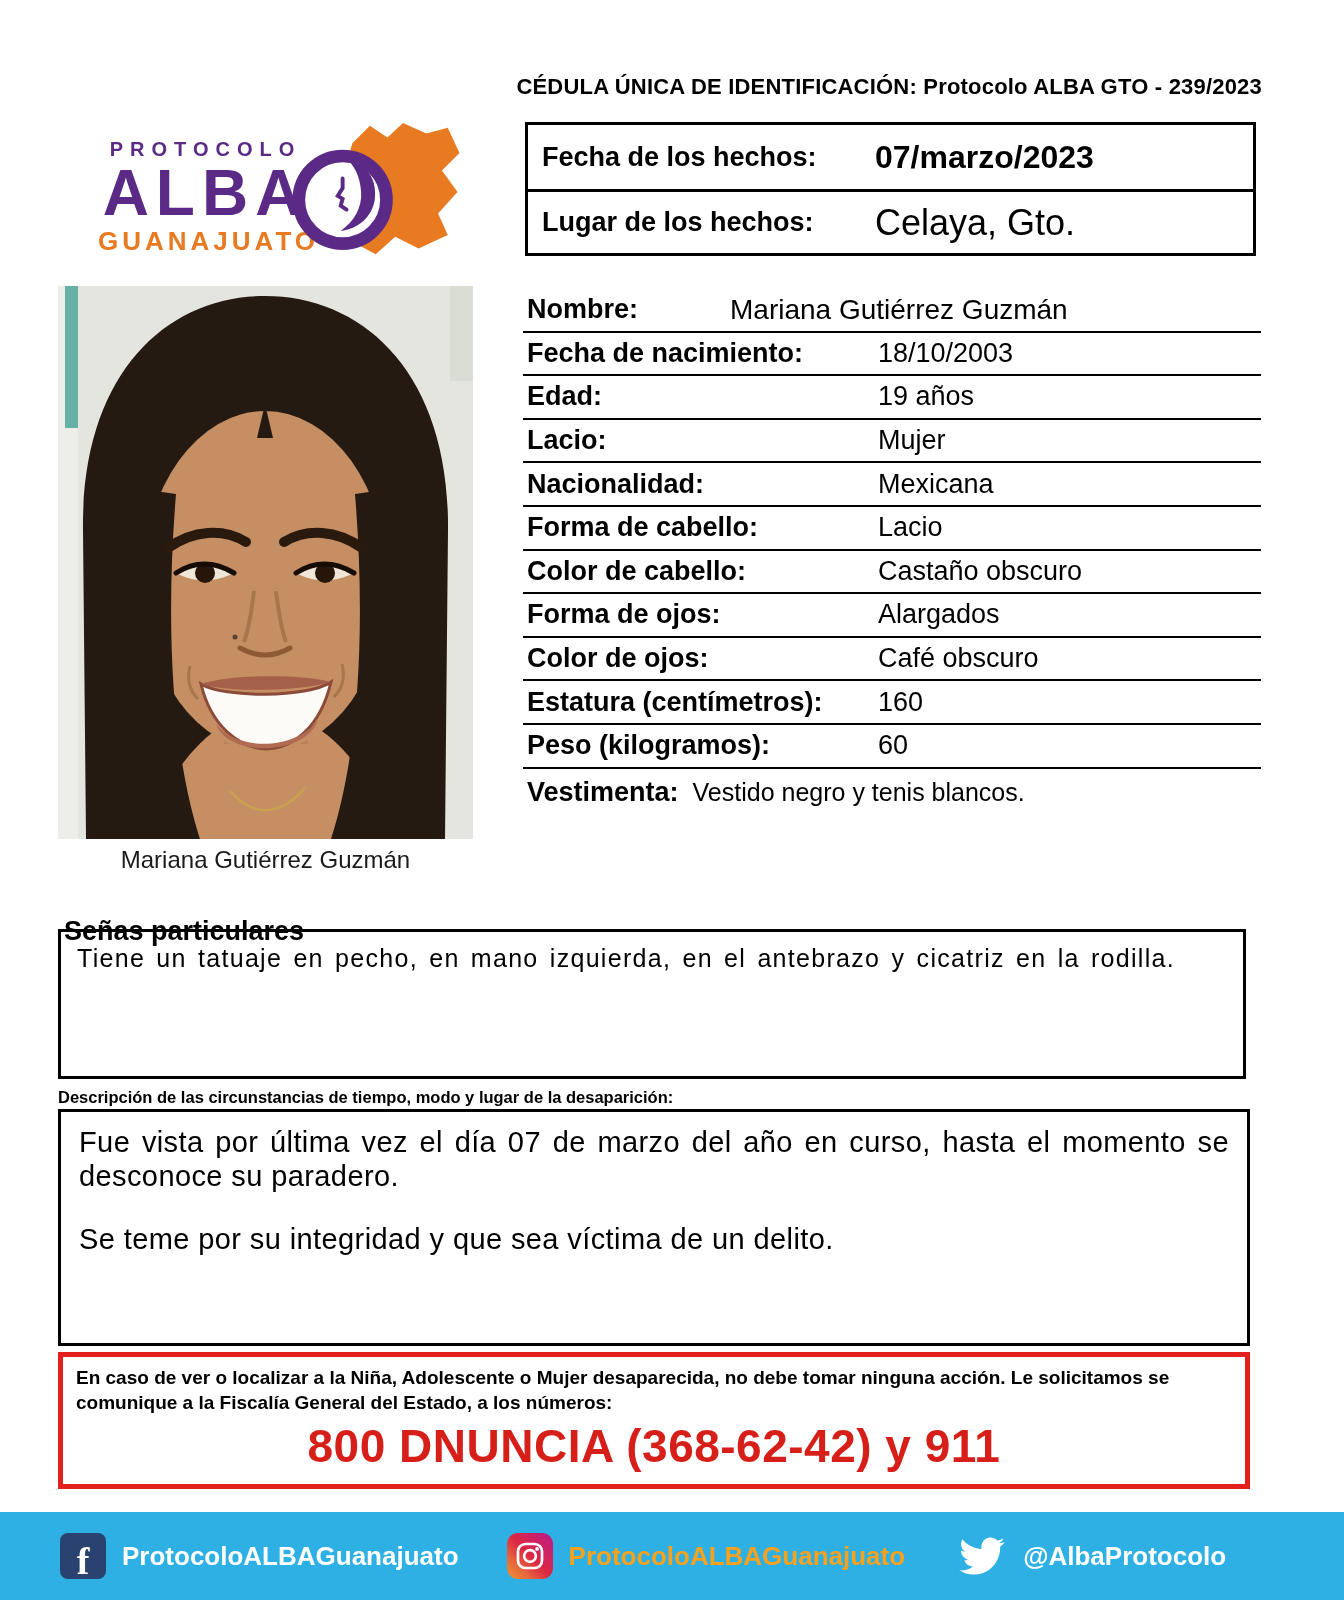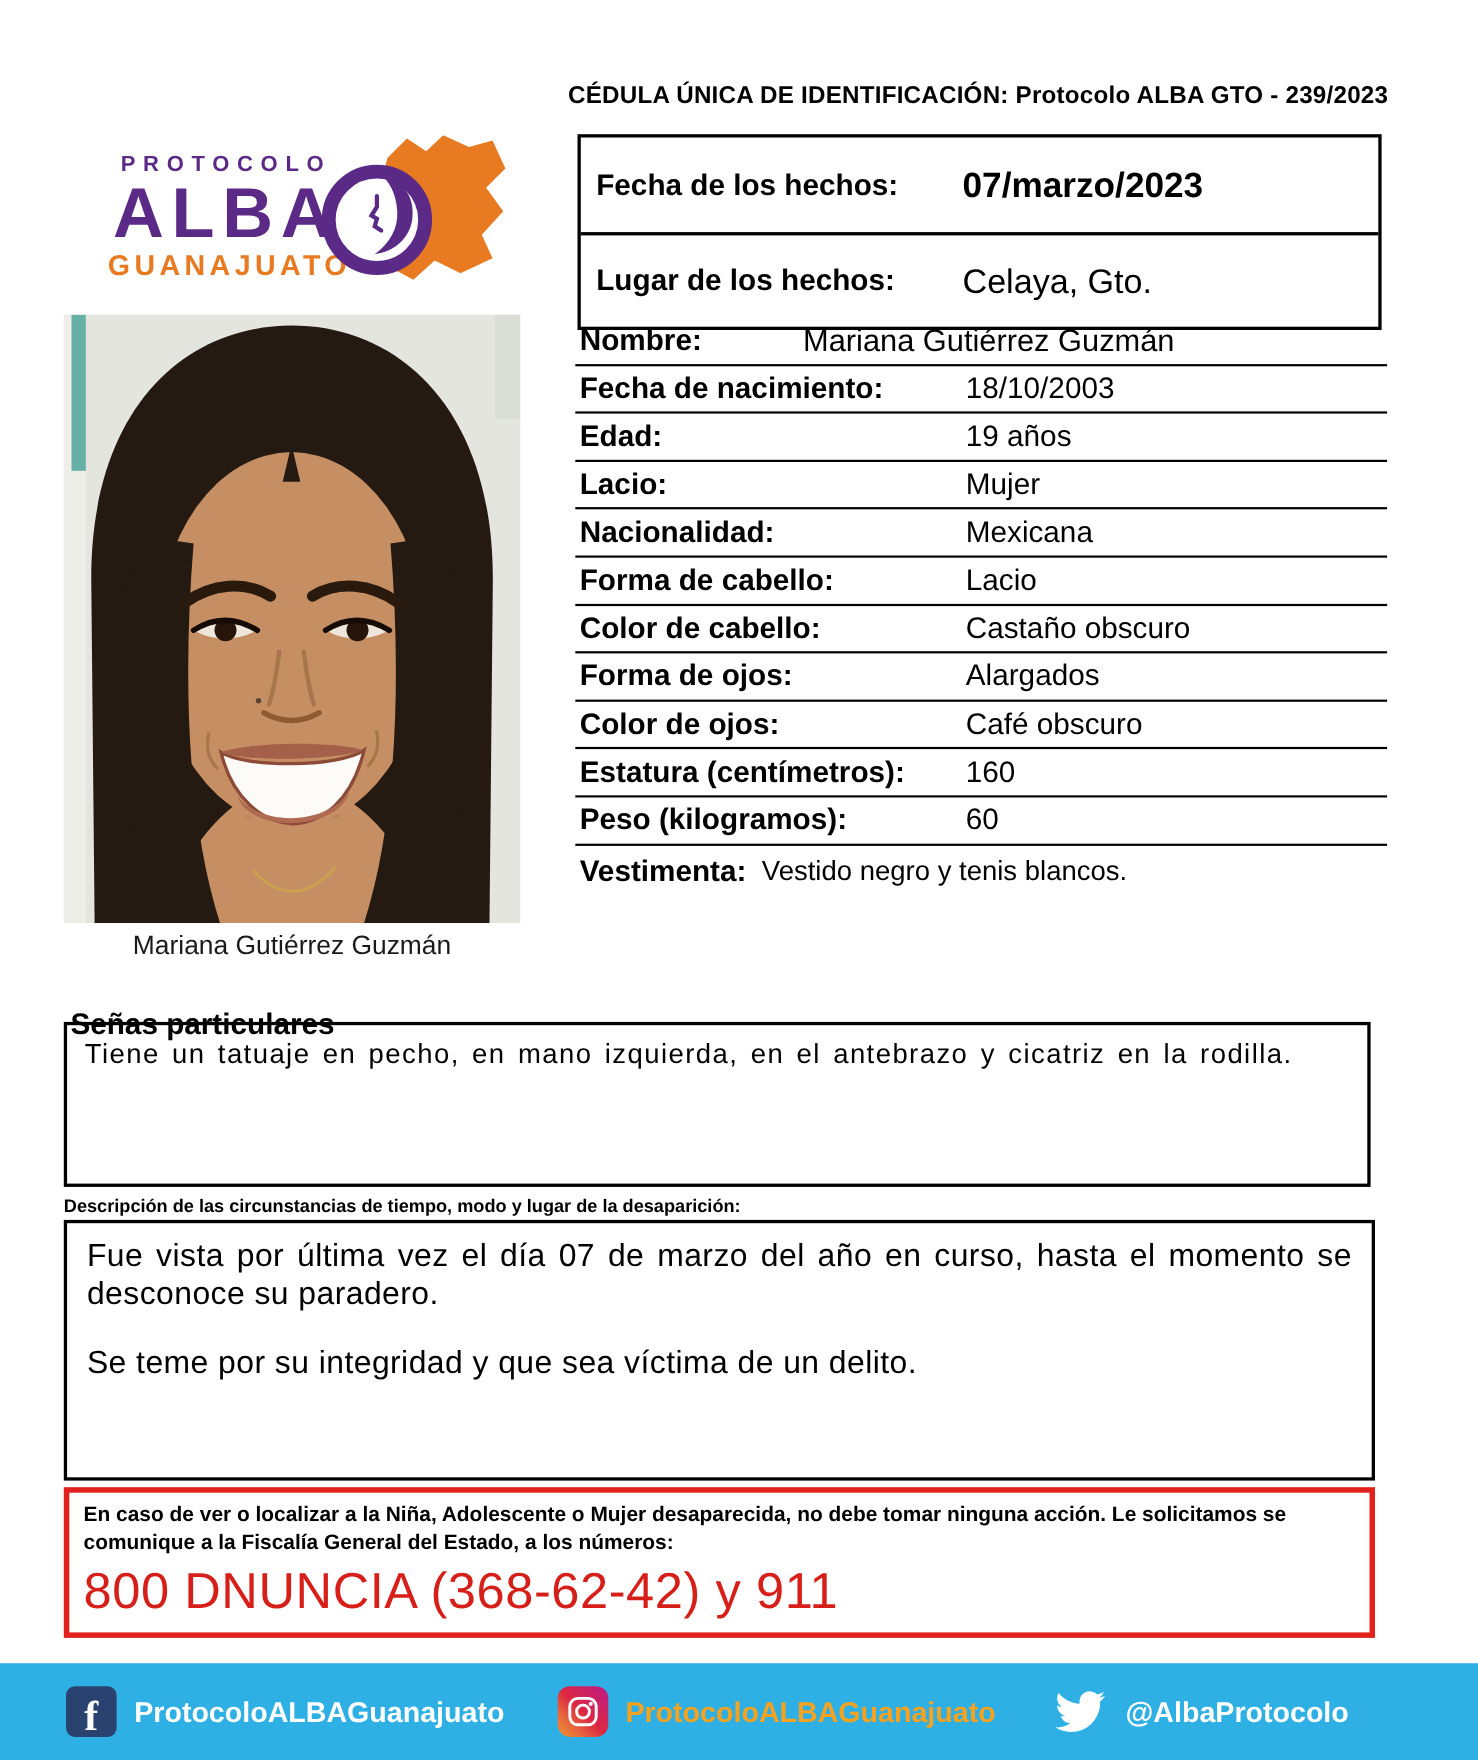--- a/index.html
+++ b/index.html
@@ -12,24 +12,24 @@
 
   
   .logo-text { position:absolute; left:98px; top:138px; width:215px; text-align:center; }
   .logo-line1 { color:#5b2a86; font-size:20px; font-weight:600; letter-spacing:7px; }
   .logo-line2 { color:#5b2a86; font-size:64px; font-weight:800; letter-spacing:7px; line-height:1.02; }
   .logo-line3 { color:#e87a22; font-size:26px; font-weight:bold; letter-spacing:4px; }
   .logo-graphic { position:absolute; left:292px; top:118px; }
 
   
   .incident-box { position:absolute; left:525px; top:122px; width:731px; border:3px solid #000; }
-  .incident-row { position:relative; height:86px; display:flex; align-items:center; }
+  .incident-row { position:relative; height:64px; display:flex; align-items:center; }
   .incident-row + .incident-row { border-top:3px solid #000; }
   .incident-label { font-weight:bold; font-size:27px; padding-left:14px; }
-  .incident-value { position:absolute; left:347px; font-size:31px; }
+  .incident-value { position:absolute; left:347px; font-size:36px; }
   .incident-value.bold { font-weight:bold; font-size:32px; }
 
   
   .photo { position:absolute; left:58px; top:286px; width:415px; height:553px; overflow:hidden; background:#e4e5df; }
   .photo-caption { position:absolute; left:58px; top:846px; width:415px; text-align:center; font-size:24px; color:#1a1a1a; }
 
   
   .fields { position:absolute; left:523px; top:289px; width:738px; }
   .frow { position:relative; height:43.6px; border-bottom:2px solid #000; display:flex; align-items:center; }
   .frow.last { border-bottom:none; height:48px; }
@@ -44,21 +44,21 @@
 
   
   .desc-heading { position:absolute; left:58px; top:1088px; font-size:16.5px; font-weight:bold; }
   .desc-box { position:absolute; left:58px; top:1109px; width:1192px; height:237px; border:3px solid #000; padding:14px 18px; font-size:29px; line-height:1.16; letter-spacing:0.4px; }
   .desc-box p.justify { text-align:justify; }
   .desc-box p + p { margin-top:30px; }
 
   
   .alert-box { position:absolute; left:58px; top:1352px; width:1192px; height:137px; border:5px solid #e2211c; padding:9px 13px; }
   .alert-text { font-size:19px; font-weight:bold; line-height:1.3; }
-  .alert-phone { margin-top:4px; text-align:left; font-size:46px; font-weight:normal; color:#d71f1a; letter-spacing:0.5px; }
+  .alert-phone { margin-top:4px; text-align:center; font-size:46px; font-weight:bold; color:#d71f1a; letter-spacing:0.5px; }
 
   
   .footer { position:absolute; left:0; top:1512px; width:1344px; height:88px; background:#2eb0e4; display:flex; align-items:center; }
   .social { display:flex; align-items:center; gap:16px; cursor:pointer; }
   .social.fb { margin-left:60px; }
   .social.ig { margin-left:48px; }
   .social.tw { margin-left:52px; }
   .social-label { font-size:26px; font-weight:bold; color:#ffffff; }
   .social-label.ig-label { color:#f6a21e; }
   .fb-icon { width:46px; height:46px; background:#2a4270; border-radius:8px; display:flex; align-items:flex-end; justify-content:center; }

